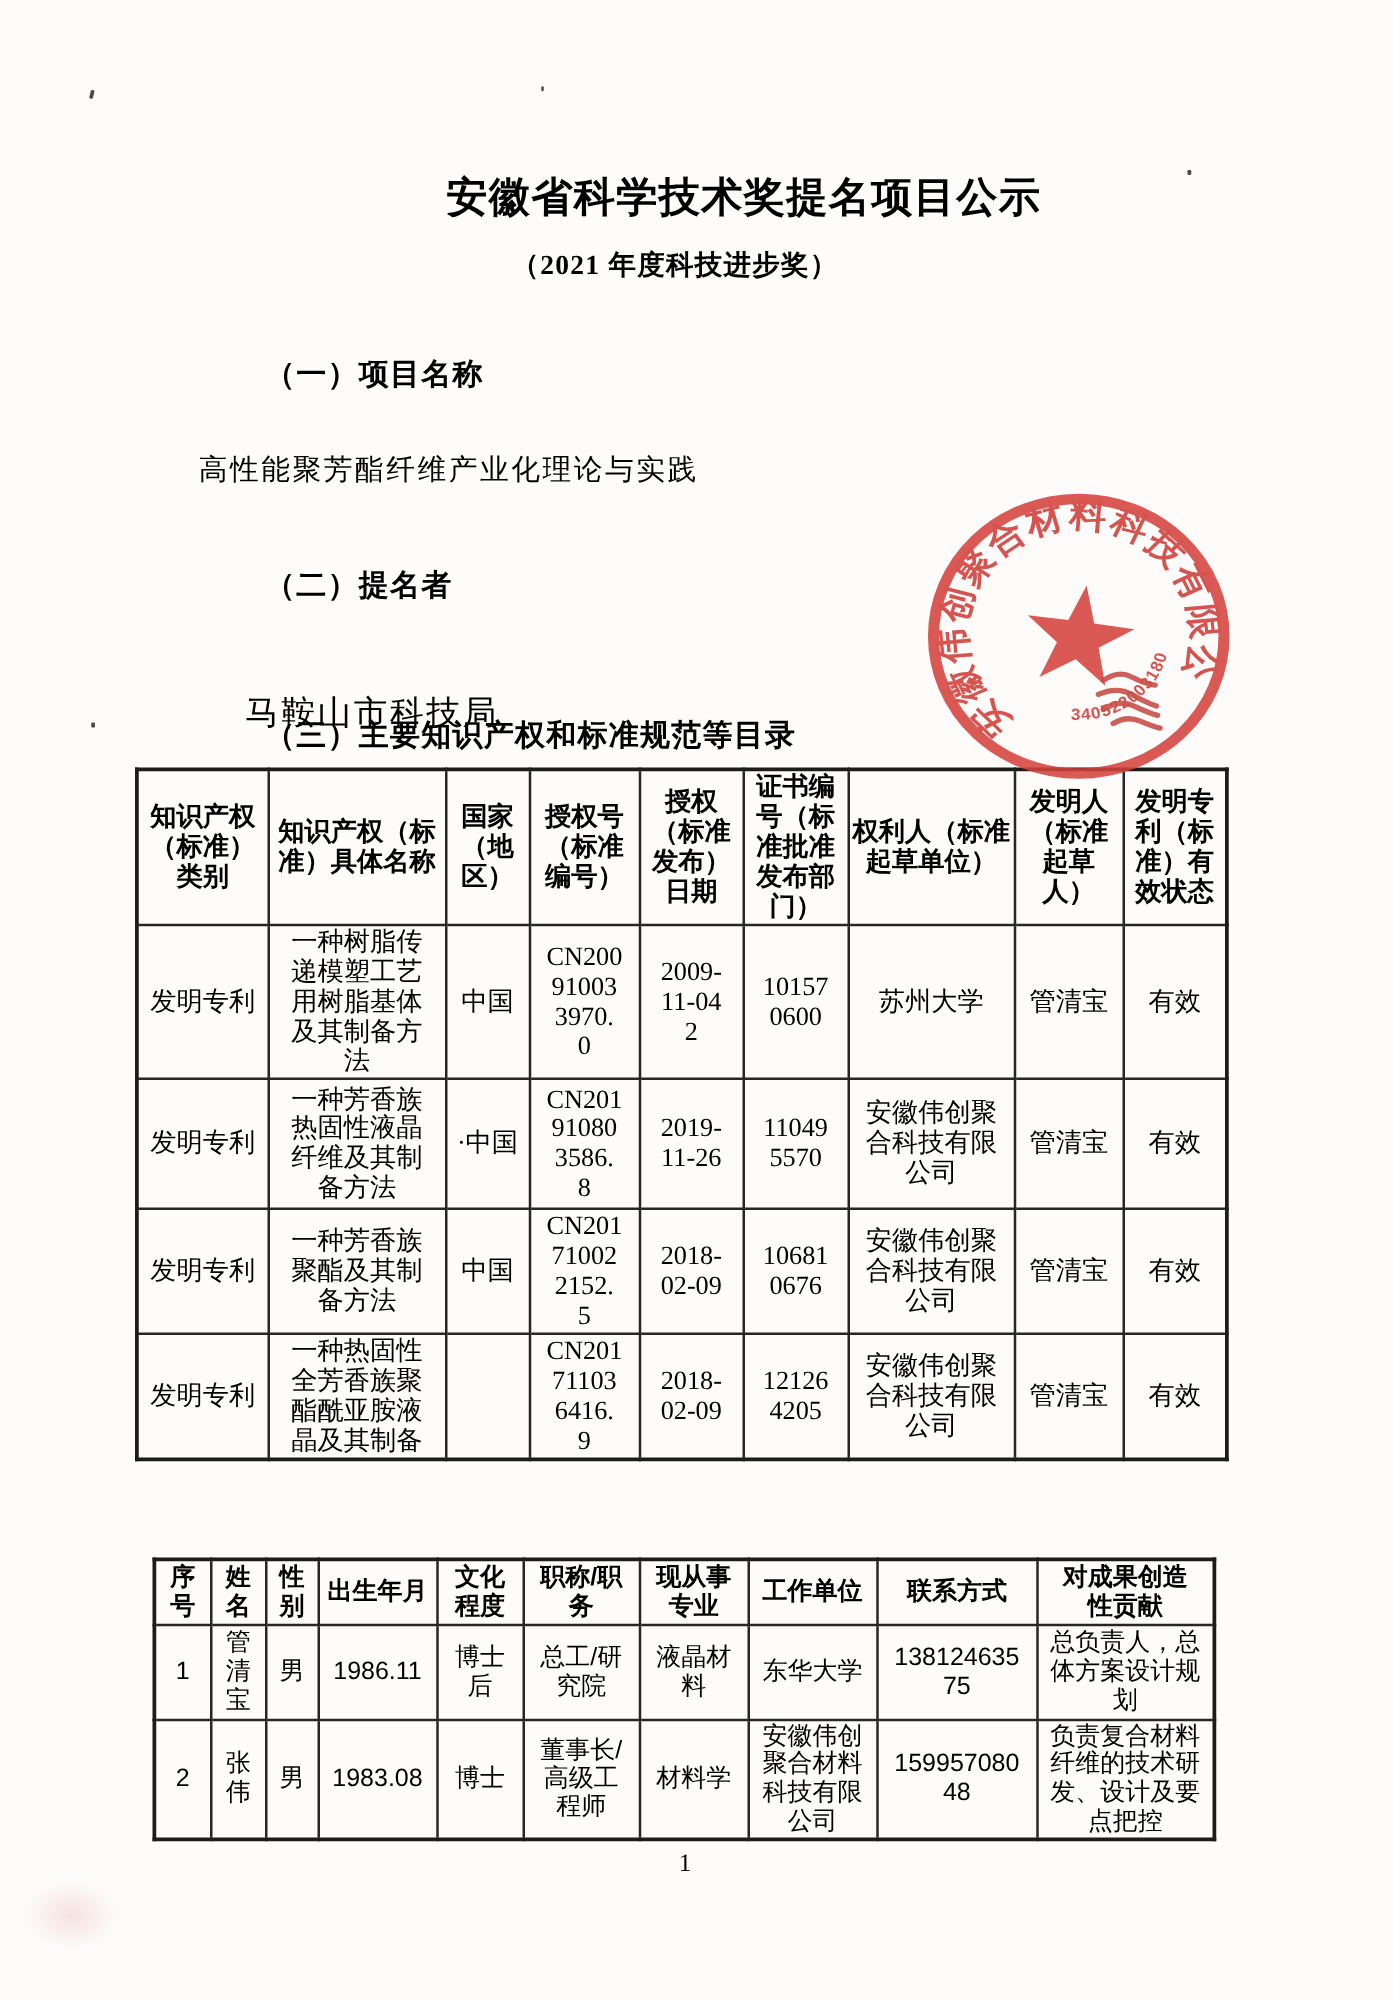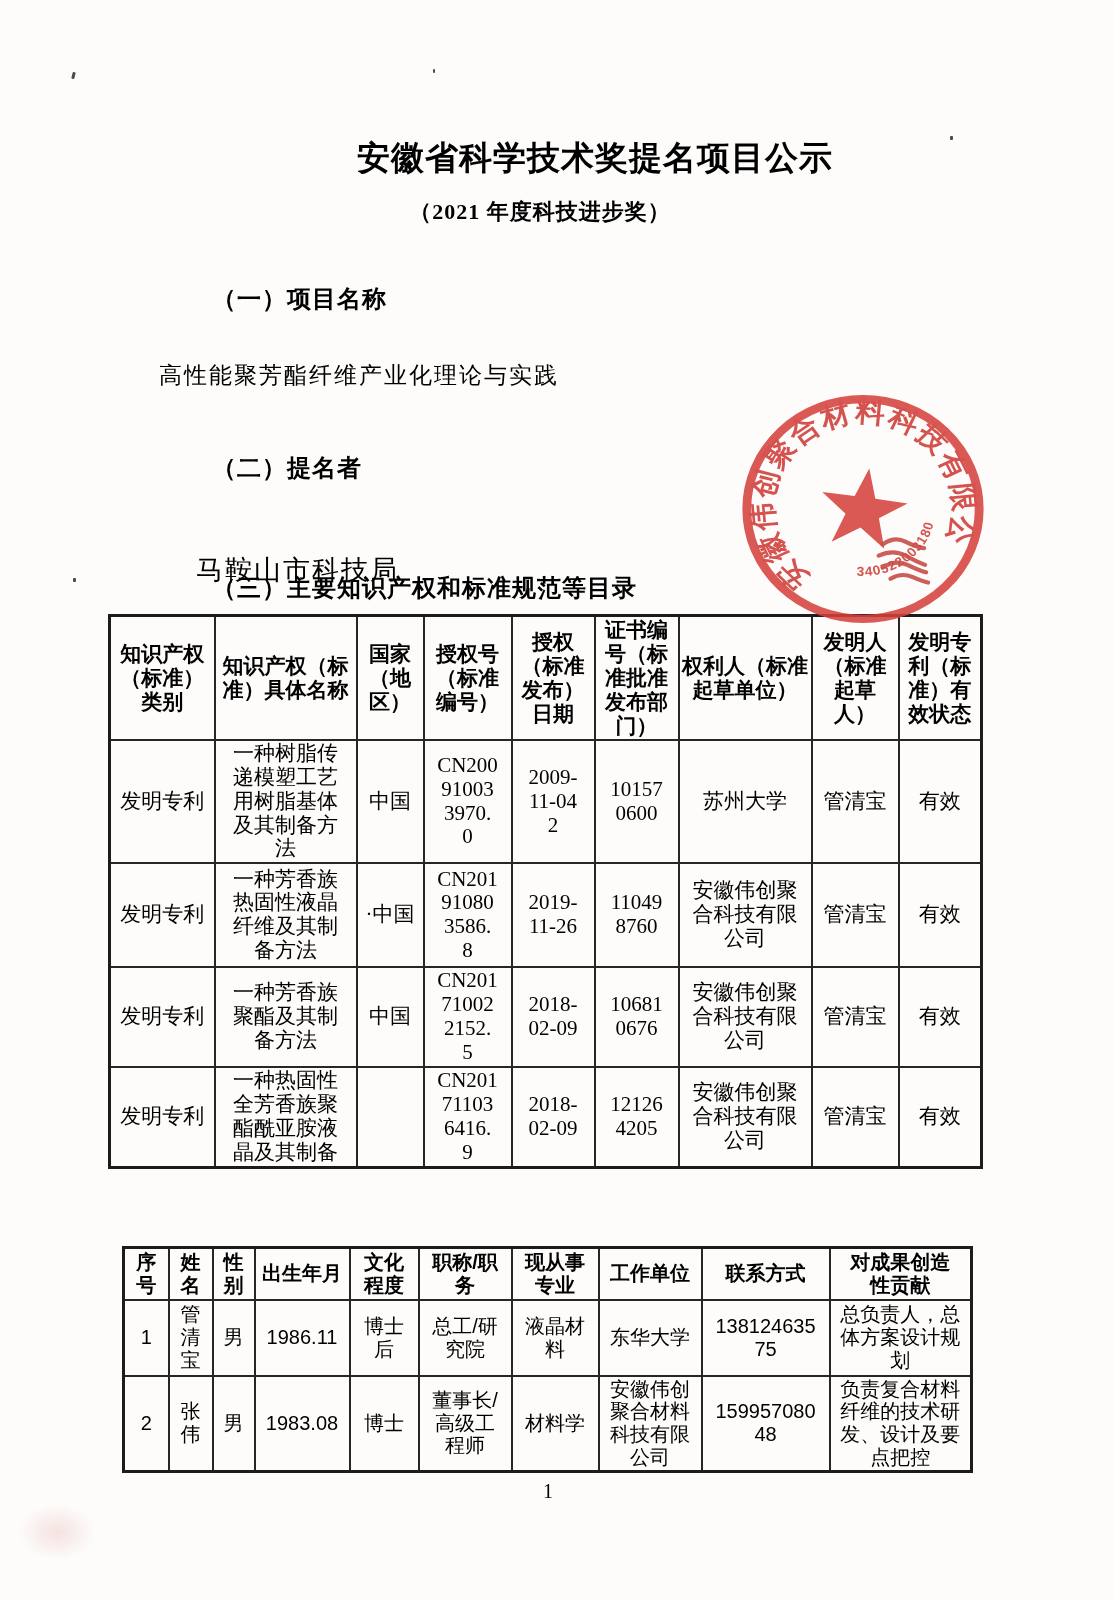--- a/index.html
+++ b/index.html
@@ -175,21 +175,21 @@
 纤维及其制
 备方法</td>
         <td>·中国</td>
         <td>CN201
 91080
 3586.
 8</td>
         <td>2019-
 11-26</td>
         <td>11049
-8760</td>
+5570</td>
         <td>安徽伟创聚
 合科技有限
 公司</td>
         <td>管清宝</td>
         <td>有效</td>
       </tr>
       <tr style="height:94px">
         <td>发明专利</td>
         <td>一种芳香族
 聚酯及其制

